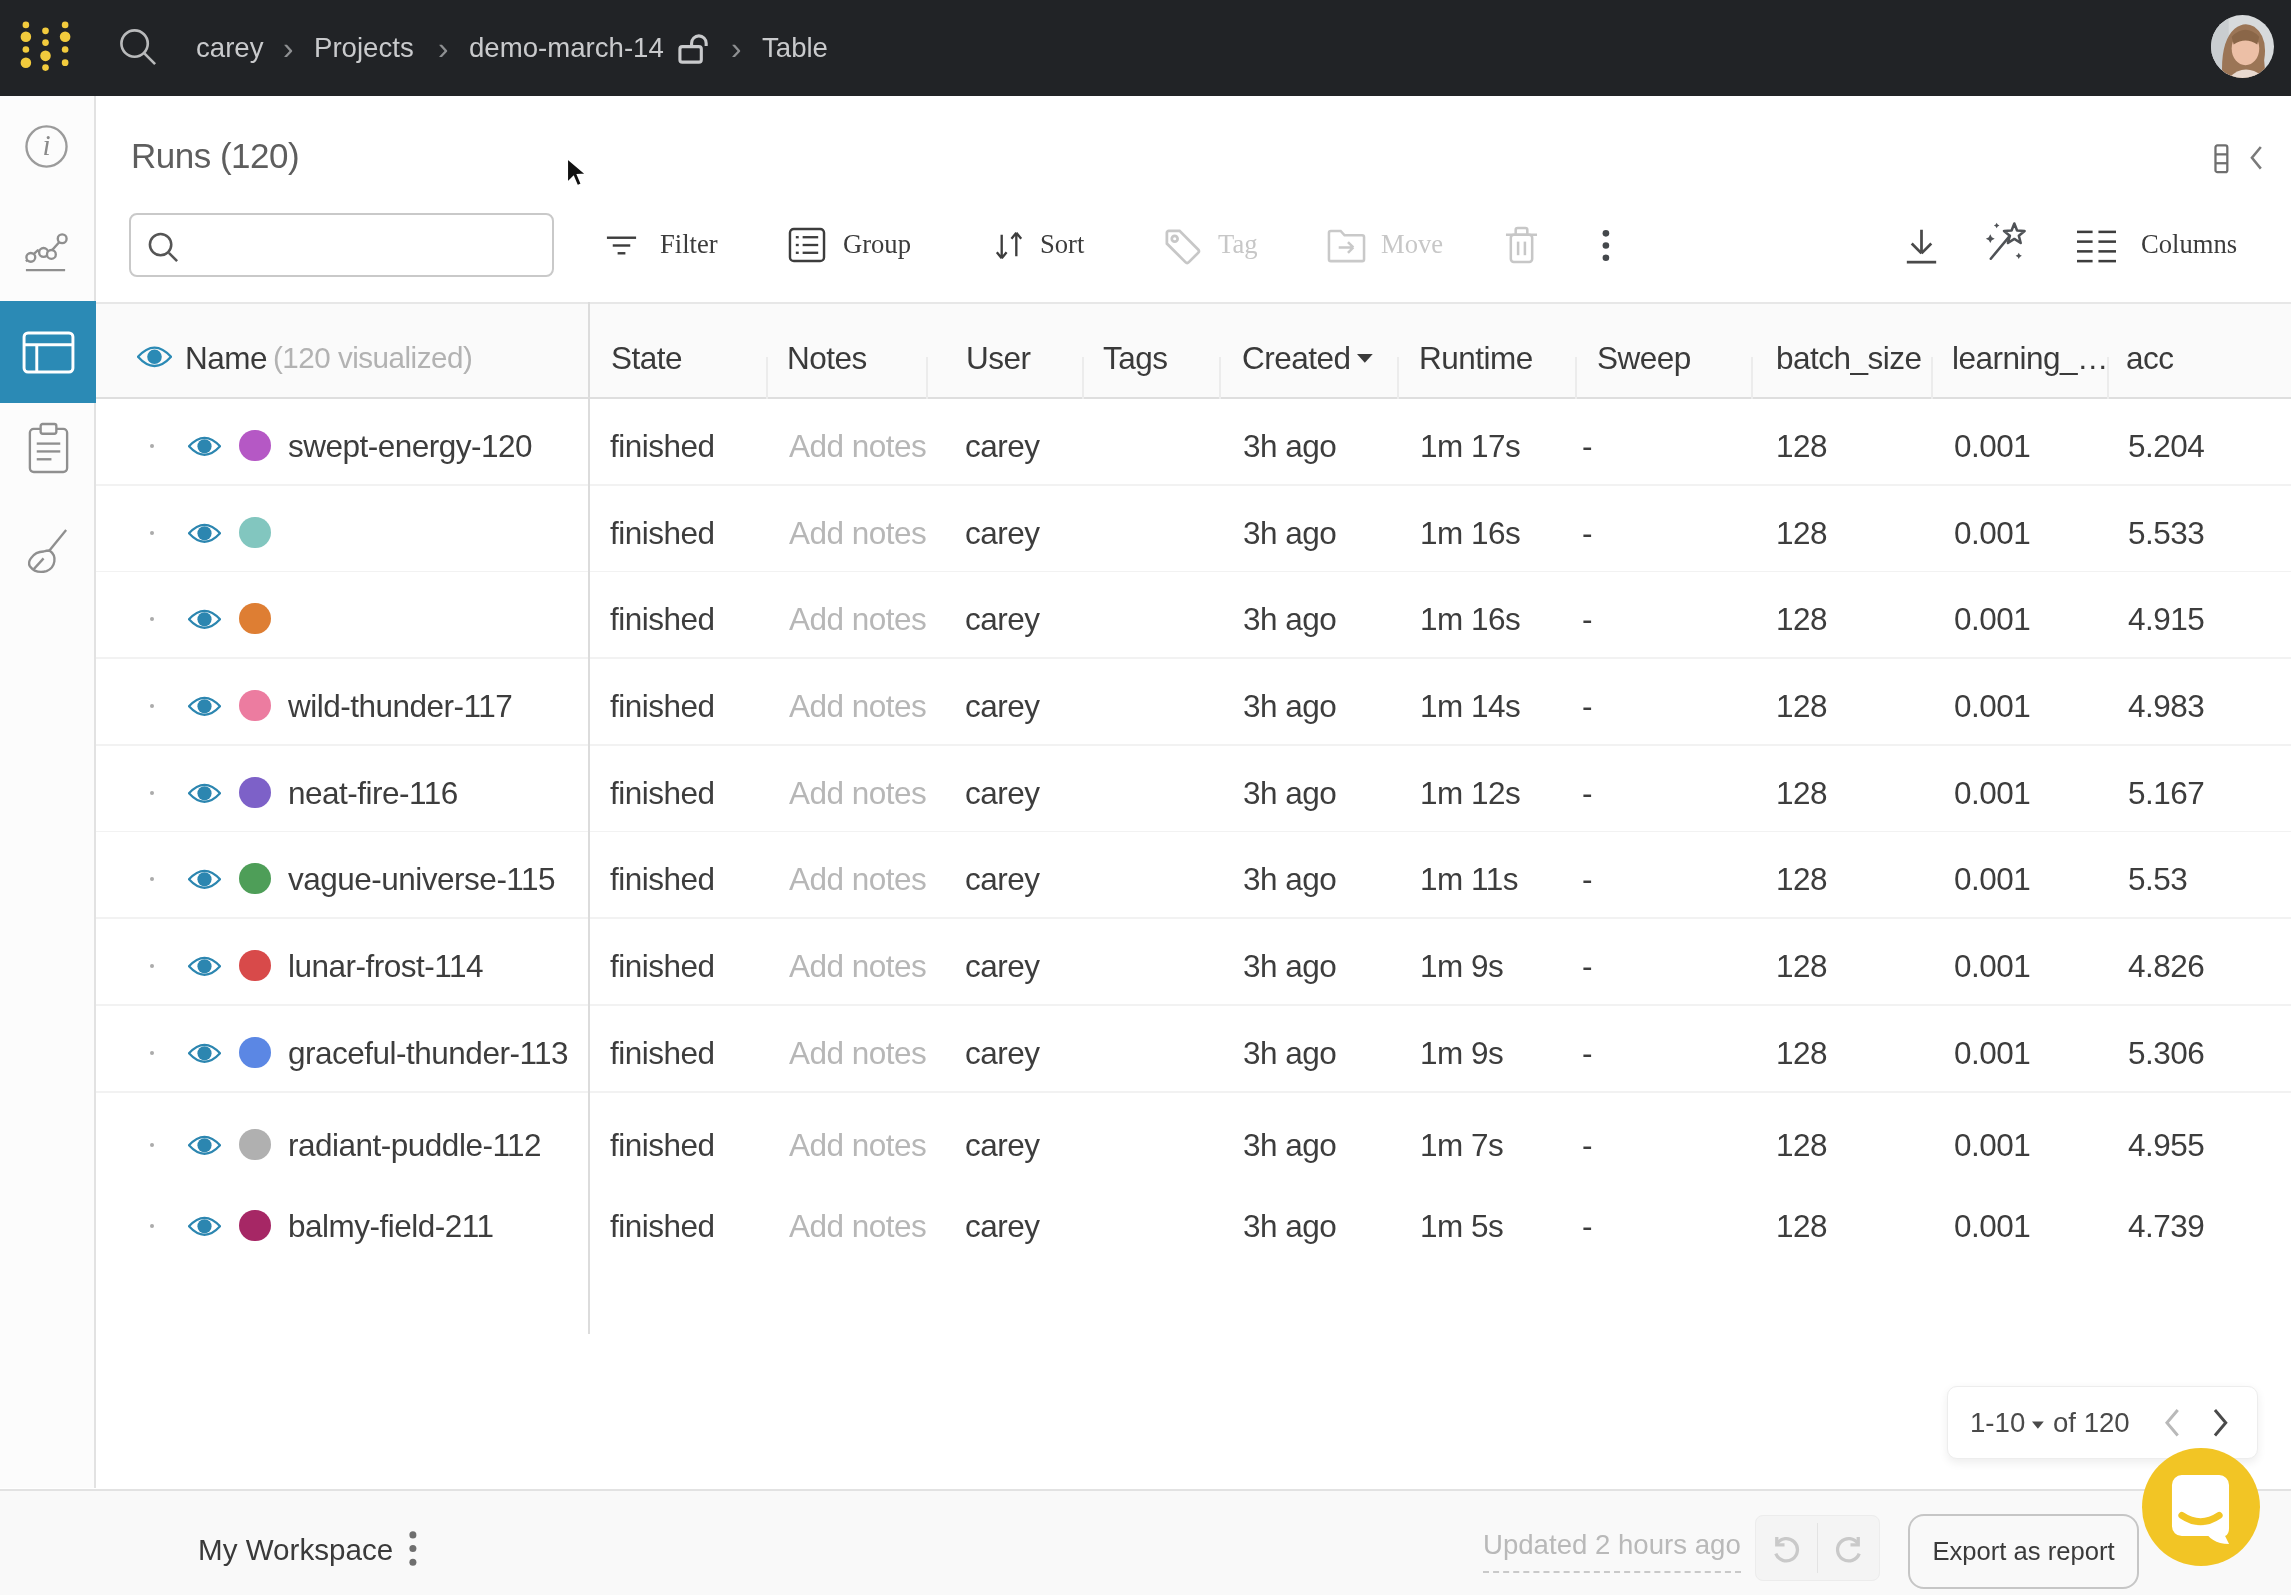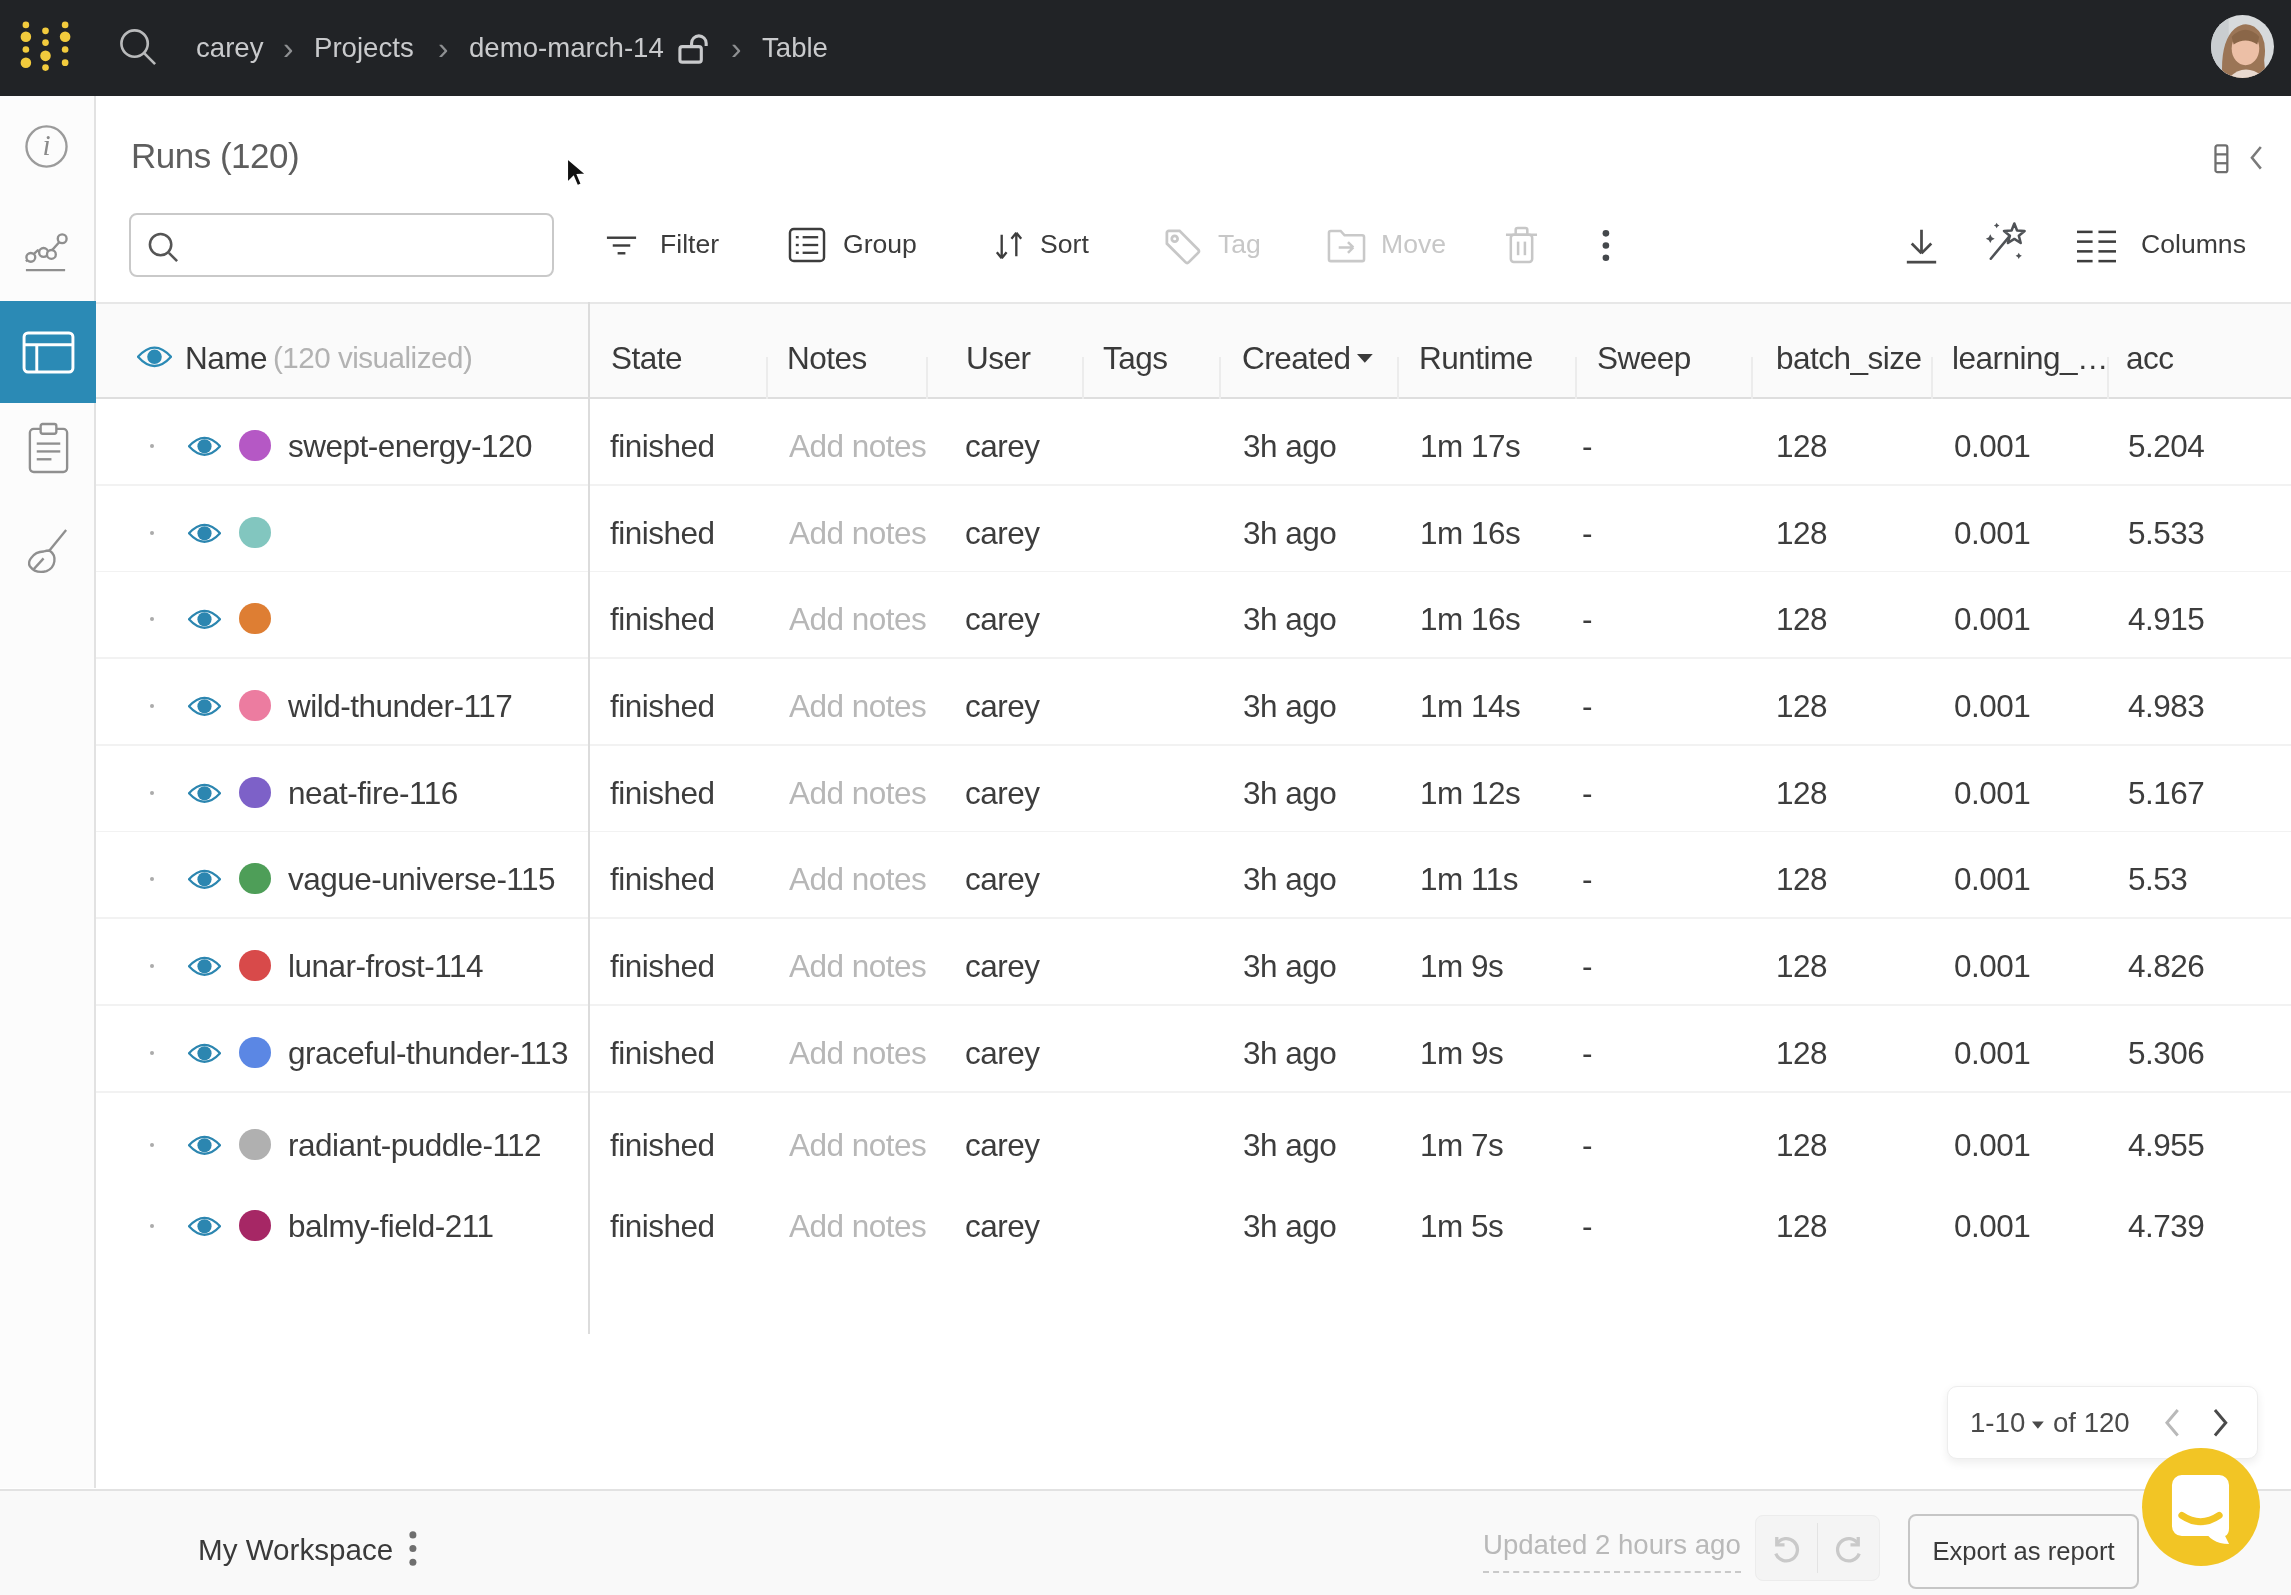--- a/index.html
+++ b/index.html
@@ -11,40 +11,40 @@
   .crumb { position:absolute; top:0; height:96px; line-height:96px; font-size:27.6px; color:#c9cacc; }
   .crumbsep { color:#8e9092; font-size:31.5px; }
 
   #sidebar { position:absolute; left:0; top:96px; width:96px; height:1392px; background:#fcfcfc; border-right:2px solid #e2e2e2; }
   #sideactive { position:absolute; left:0; top:301px; width:96px; height:102px; background:#2b8ab5; display:flex; align-items:center; justify-content:center; }
 
   h1#title { position:absolute; left:131px; top:136px; font-size:35px; font-weight:400; color:#5e5e5e; letter-spacing:-0.5px; }
 
   #searchbox { position:absolute; left:129px; top:213px; width:425px; height:64px; border:2px solid #c9c9c9; border-radius:7.9px; }
 
-  .ttxt { position:absolute; top:214px; height:61px; line-height:61px; font-size:26.6px; color:#3c3c3c; }
+  .ttxt { position:absolute; top:214px; height:61px; line-height:61px; font-size:26.6px; color:#3c3c3c;font-family:Liberation Serif, serif; }
   .tdis { color:#c7c7c7; }
 
   #theadbg { position:absolute; left:96px; top:302px; width:2196px; height:97px; background:#fafafa; border-top:2px solid #e7e7e7; border-bottom:2px solid #dedede; }
   .hcell { position:absolute; top:304px; height:93px; line-height:108px; font-size:31.5px; color:#3a3a3a; letter-spacing:-0.5px; }
   .hsep { position:absolute; top:357px; width:2px; height:42px; background:#ececec; }
   .hfaint { color:#b2b2b2; }
 
   .row { position:absolute; left:96px; width:2196px; height:87px; border-bottom:2px solid #f2f2f2; background:#fff; }
   .rc { position:absolute; top:0; height:85px; line-height:94px; font-size:31.5px; color:#3d3d3d; letter-spacing:-0.5px; white-space:nowrap; }
   .gray { color:#b7b7b7; }
   .rdot { position:absolute; left:143px; top:30.5px; width:31.5px; height:31.5px; border-radius:50%; }
   .tinydot { position:absolute; left:54px; top:45px; width:3.9px; height:3.9px; border-radius:50%; background:#ababab; }
   #namesep { position:absolute; left:588px; top:302px; width:2px; height:1032px; background:#dcdcdc; }
 
   #pagebox { position:absolute; left:1947px; top:1386px; width:311px; height:73px; background:#fff; border:1px solid #ededed; border-radius:9.9px; box-shadow:0 3.9px 9.9px rgba(0,0,0,0.07); }
 
   #footer { position:absolute; left:0; top:1489px; width:2291px; height:106px; background:#f9f9f9; border-top:2px solid #e2e2e2; }
   #undoredo { position:absolute; left:1755px; top:1515px; width:125px; height:66px; background:#f4f4f4; border:1px solid #ececec; border-radius:7.9px; }
-  #exportbtn { position:absolute; left:1908px; top:1514px; width:231px; height:75px; border:2px solid #c6c6c6; border-radius:8px; font-size:25.6px; color:#3a3a3a; text-align:center; line-height:71px; background:transparent; }
+  #exportbtn { position:absolute; left:1908px; top:1514px; width:231px; height:75px; border:2px solid #c6c6c6; border-radius:16px; font-size:25.6px; color:#3a3a3a; text-align:center; line-height:71px; background:transparent; }
   #chatbubble { position:absolute; left:2142px; top:1448px; width:118px; height:118px; border-radius:50%; background:#f2c525; overflow:hidden; }
 </style>
 </head>
 <body>
 
 <div id="navbar">
   <svg class="abs" style="left:19.7px;top:18.7px" width="51" height="57" viewBox="0 0 52 58">
     <g fill="#f2cb3d">
       <circle cx="6" cy="6" r="3.4"></circle>
         <circle cx="6" cy="18" r="5.4"></circle>

